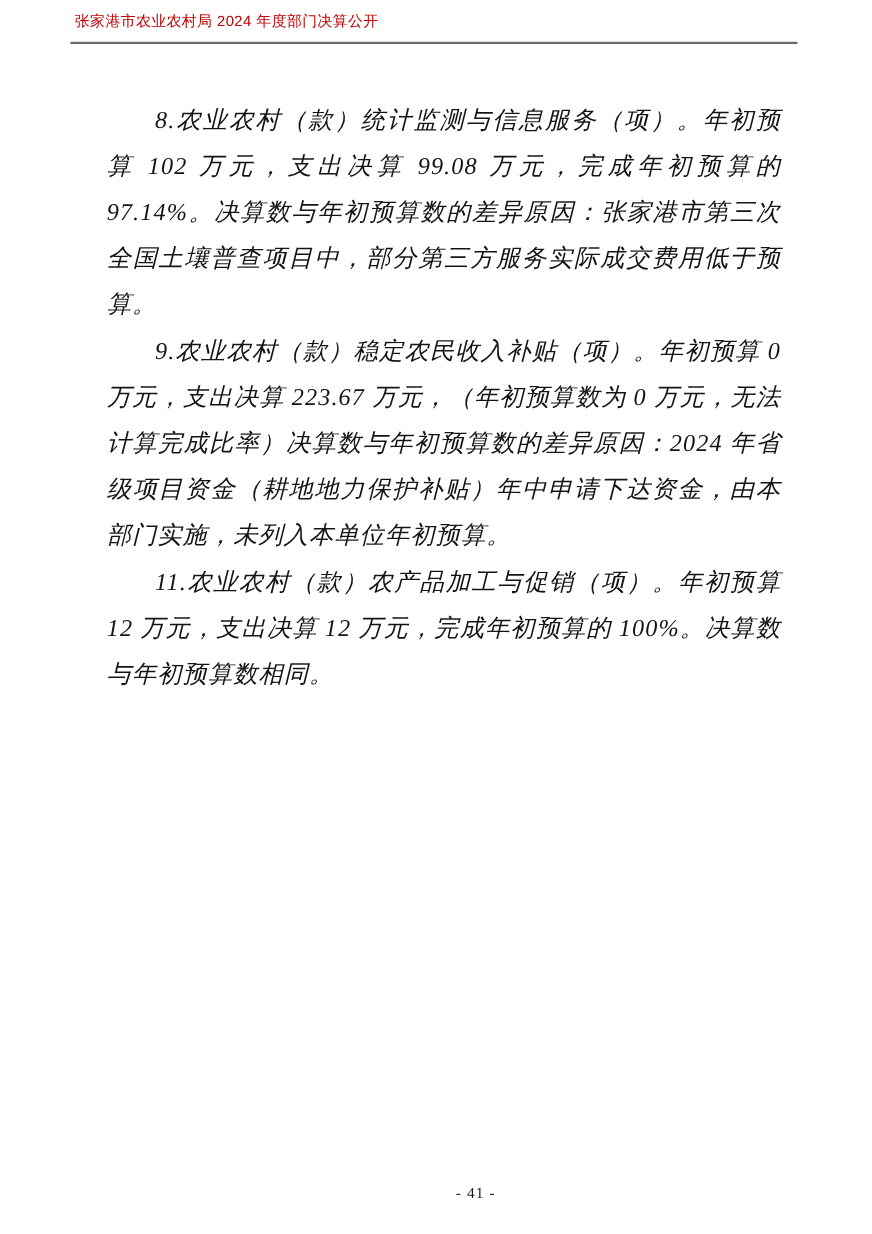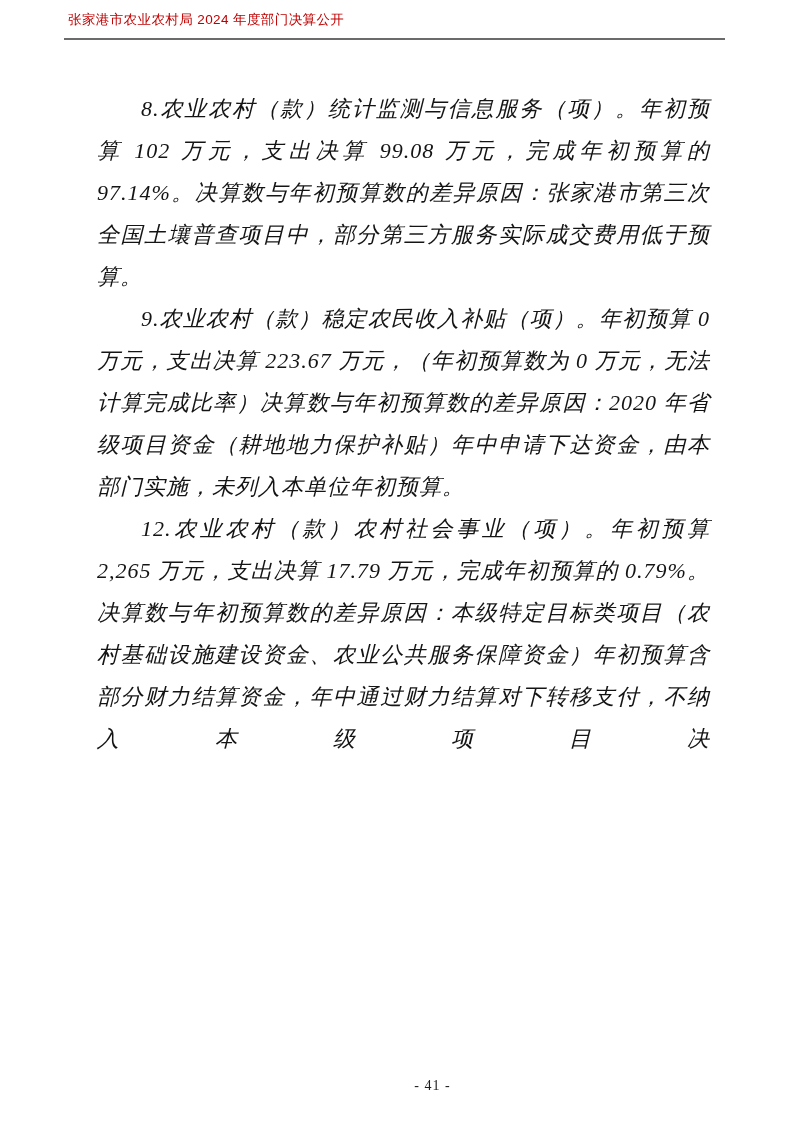--- a/index.html
+++ b/index.html
@@ -67,21 +67,21 @@
 <body>
 
 <div class="page">
 
   <div class="header-title">张家港市农业农村局 2024 年度部门决算公开</div>
 
   <div class="header-rule"></div>
 
   <div class="content">
     <p>8.农业农村（款）统计监测与信息服务（项）。年初预算 102 万元，支出决算 99.08 万元，完成年初预算的 97.14%。决算数与年初预算数的差异原因：张家港市第三次全国土壤普查项目中，部分第三方服务实际成交费用低于预算。</p>
-    <p>9.农业农村（款）稳定农民收入补贴（项）。年初预算 0 万元，支出决算 223.67 万元，（年初预算数为 0 万元，无法计算完成比率）决算数与年初预算数的差异原因：2020 年省级项目资金（耕地地力保护补贴）年中申请下达资金，由本部门实施，未列入本单位年初预算。</p>
-    <p class="continued">12.农业农村（款）农村社会事业（项）。年初预算 2,265 万元，支出决算 17.79 万元，完成年初预算的 0.79%。决算数与年初预算数的差异原因：本级特定目标类项目（农村基础设施建设资金、农业公共服务保障资金）年初预算含部分财力结算资金，年中通过财力结算对下转移支付，不纳入本级项目决</p>
+    <p>9.农业农村（款）稳定农民收入补贴（项）。年初预算 0 万元，支出决算 223.67 万元，（年初预算数为 0 万元，无法计算完成比率）决算数与年初预算数的差异原因：2024 年省级项目资金（耕地地力保护补贴）年中申请下达资金，由本部门实施，未列入本单位年初预算。</p>
+    <p>11.农业农村（款）农产品加工与促销（项）。年初预算 12 万元，支出决算 12 万元，完成年初预算的 100%。决算数与年初预算数相同。</p>
   </div>
 
   <div class="footer">
     <span>- 41 -</span>
   </div>
 
 </div>
 
 </body></html>

